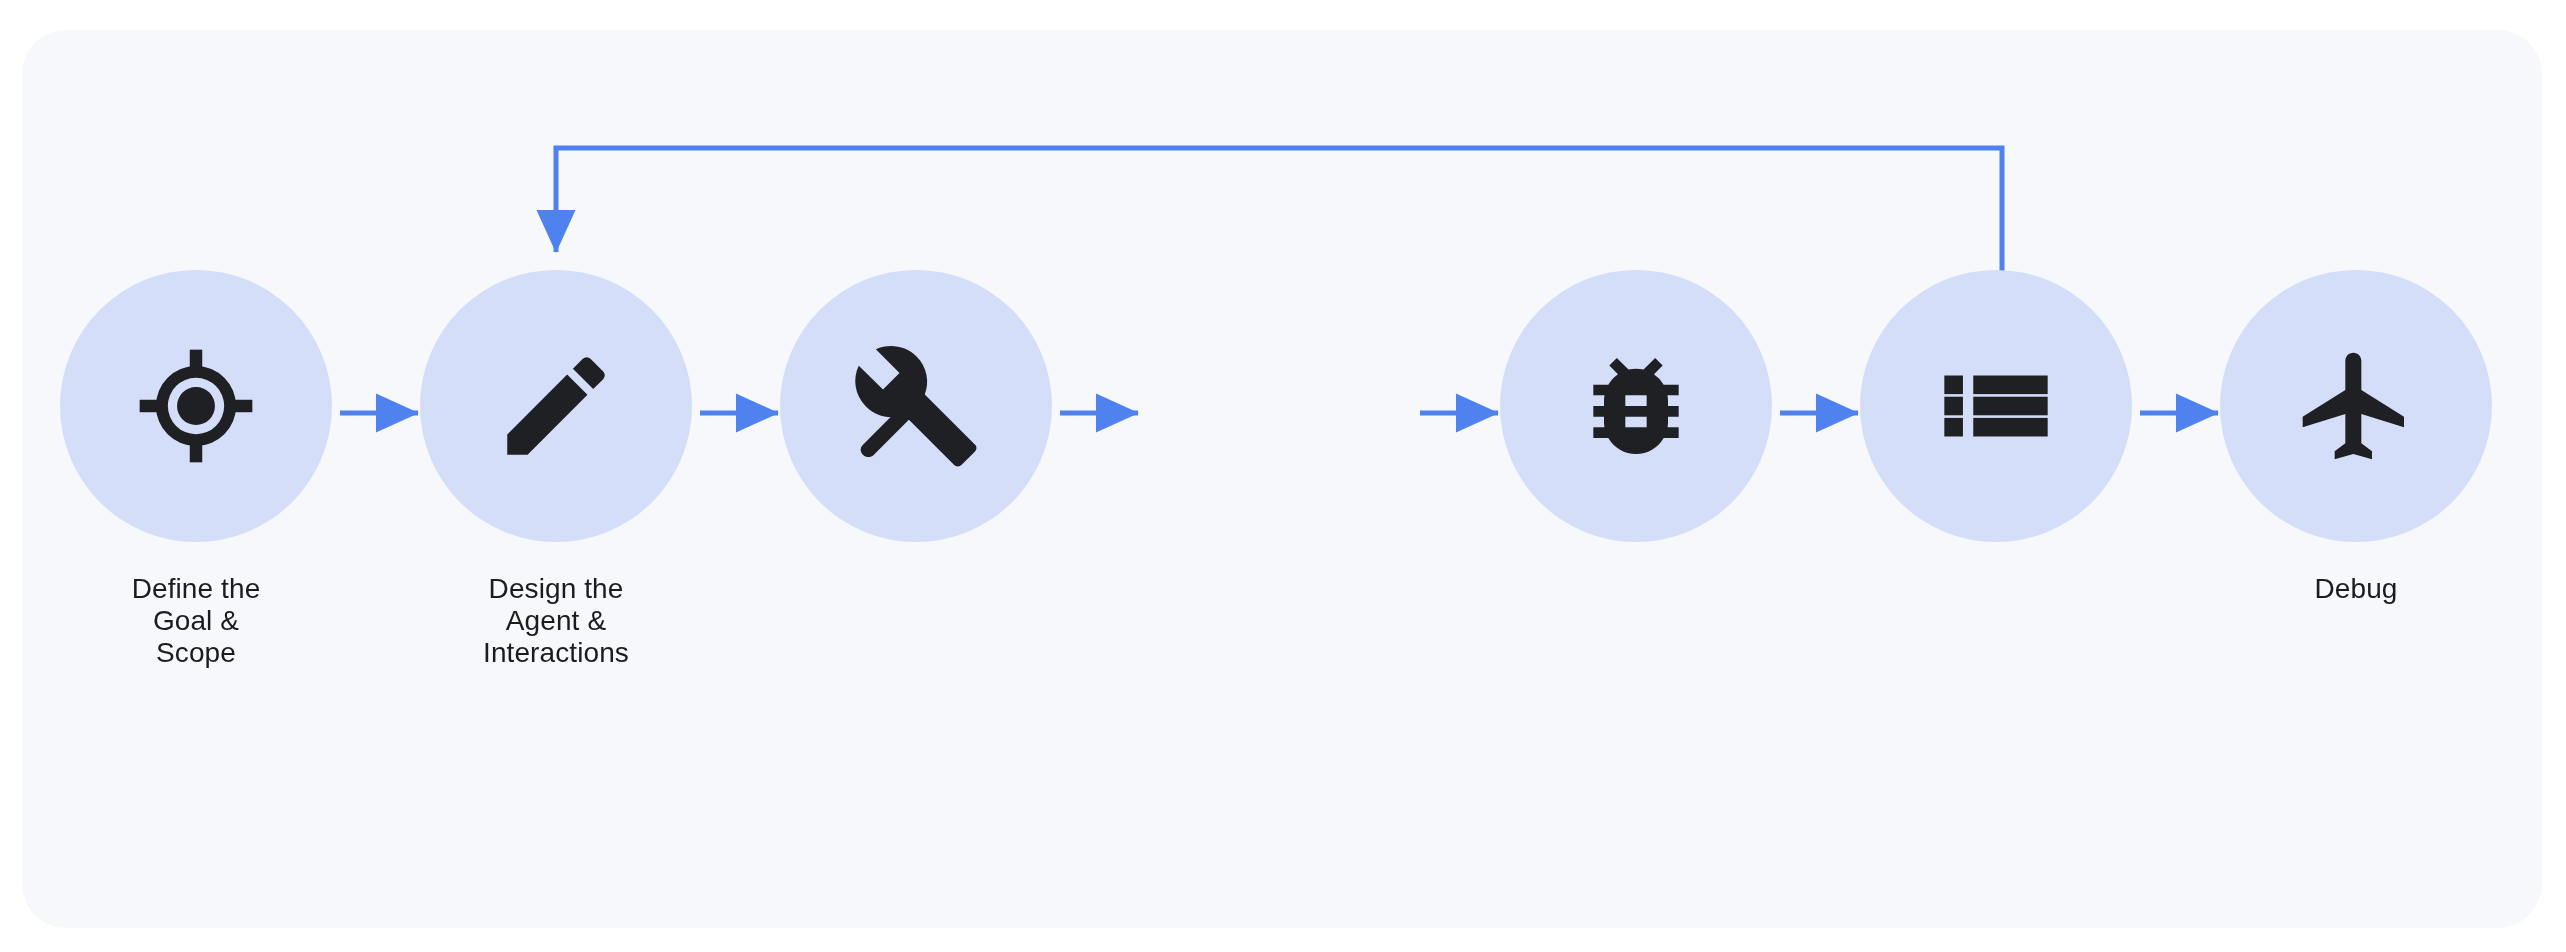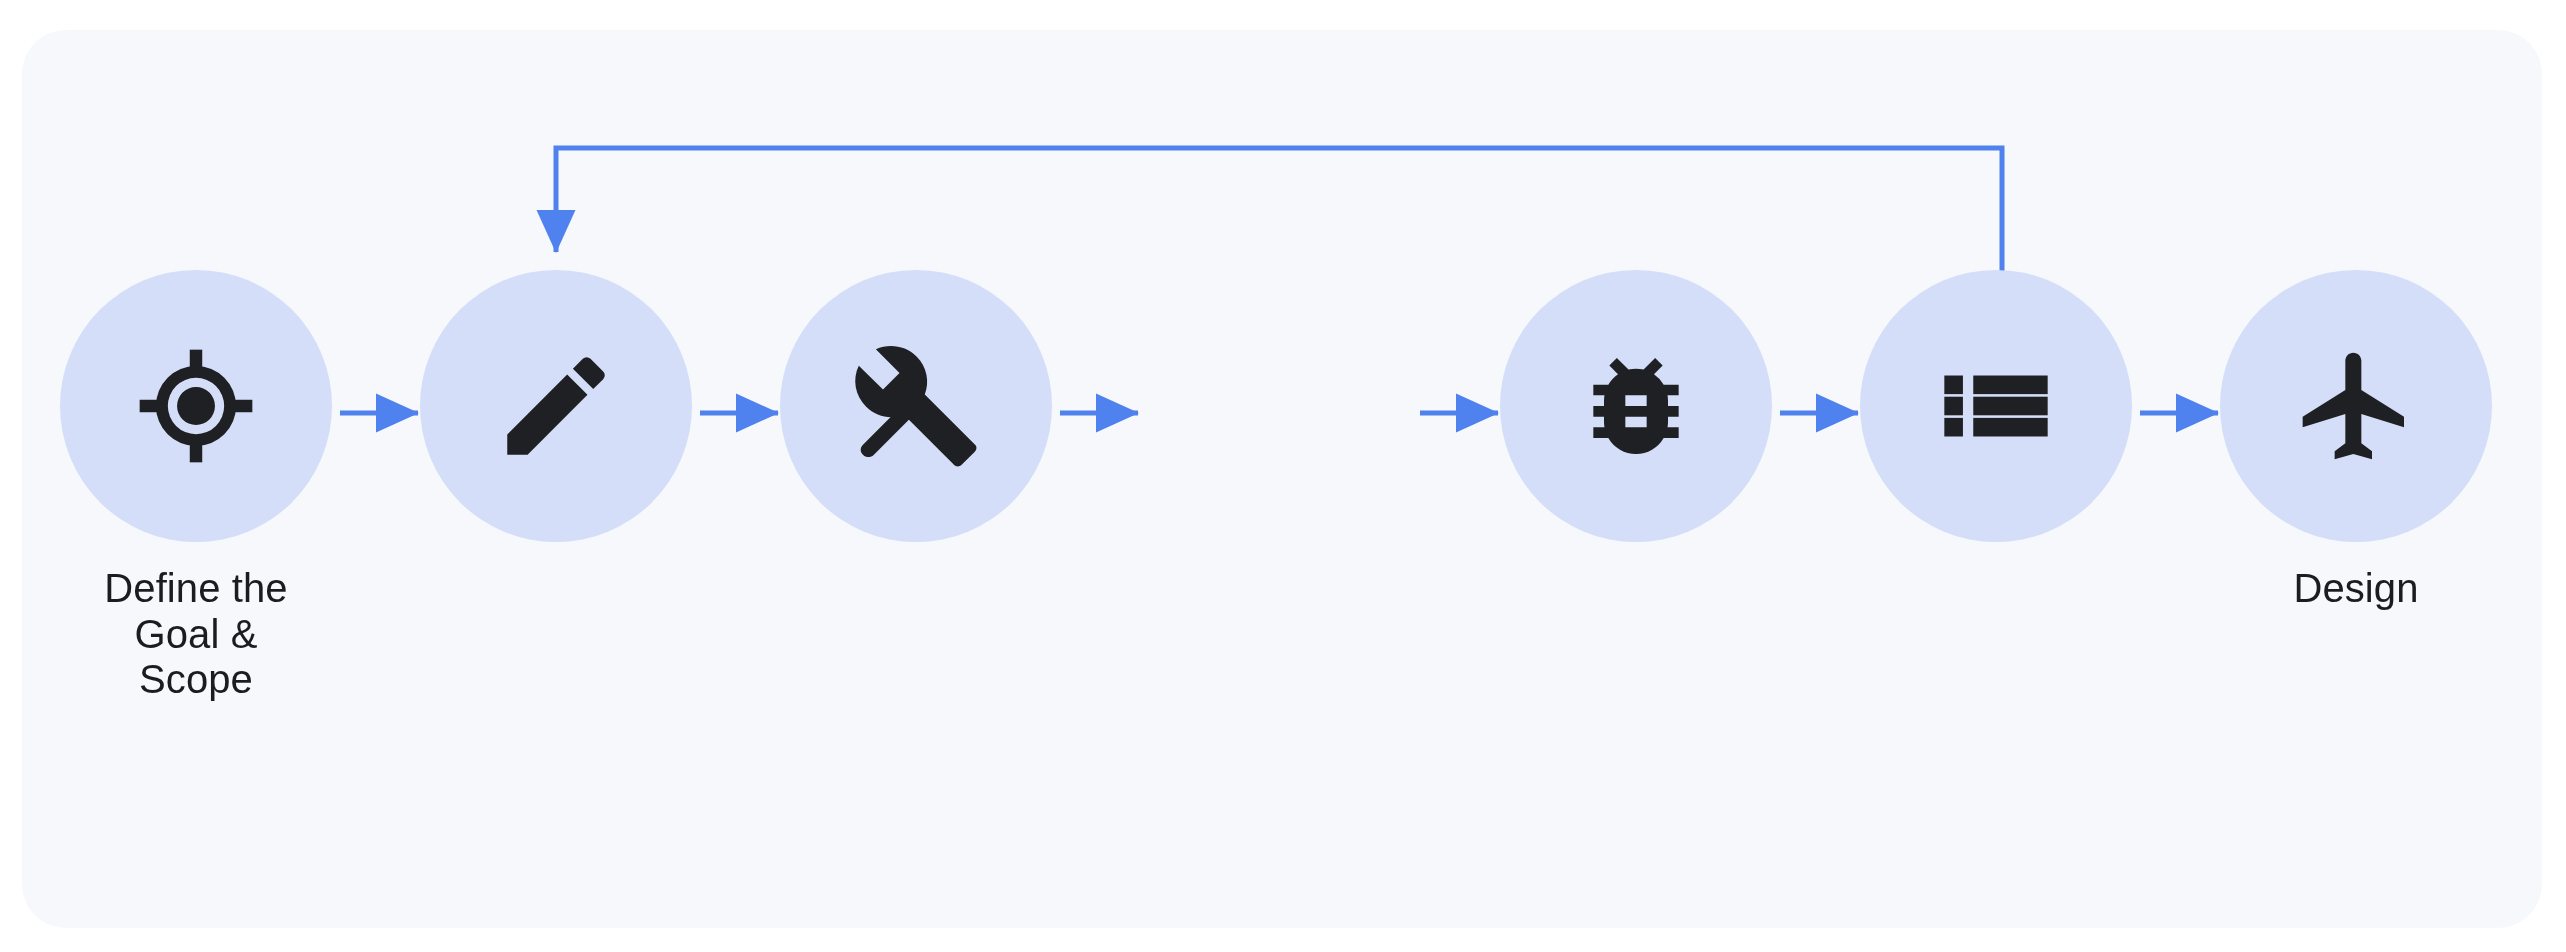--- a/index.html
+++ b/index.html
@@ -54,22 +54,22 @@
     margin: 0 auto;
     border-radius: 50%;
     background: #D4DEF9;
     display: flex;
     align-items: center;
     justify-content: center;
   }
   .circle svg { display: block; }
   .icon-glyph { fill: #1F2023; }
   .step-label {
-    margin-top: 24px;
-    font-size: 40px;
+    margin-top: 31px;
+    font-size: 28px;
     line-height: 1.14;
     color: #1A1C1E;
     letter-spacing: 0.1px;
     white-space: pre-line;
     font-family: "Liberation Sans", sans-serif;
   }
 </style>
 </head>
 <body>
 
@@ -116,20 +116,23 @@
 Goal &amp;
 Scope</div>
     </div>
 
     <div class="step" style="left:406px;">
       <div class="circle">
         <svg width="130" height="130" viewBox="0 0 24 24">
           <path class="icon-glyph" d="M3 17.25V21h3.75L17.81 9.94l-3.75-3.75L3 17.25zM20.71 7.04a1.003 1.003 0 0 0 0-1.42l-2.34-2.34a1.003 1.003 0 0 0-1.42 0l-1.83 1.83 3.75 3.75 1.84-1.82z"></path>
         </svg>
       </div>
+      <div class="step-label">Design the
+Agent &amp;
+Interactions</div>
     </div>
 
     <div class="step" style="left:766px;">
       <div class="circle">
         <svg width="132" height="132" viewBox="0 0 24 24">
           <path class="icon-glyph" d="M22.7 19l-9.1-9.1c.9-2.3.4-5-1.5-6.9-2-2-5-2.4-7.4-1.3L9 6 6 9 1.6 4.7C.4 7.1.9 10.1 2.9 12.1c1.9 1.9 4.6 2.4 6.9 1.5l9.1 9.1c.4.4 1 .4 1.4 0l2.3-2.3c.5-.4.5-1.1.1-1.4z"></path>
           <path class="icon-glyph" d="M1.9 20.3l6.5-6.5-2-2-6.0 6.0c-.6.6-.6 1.5 0 2.1l.0 .0c.5.6 1.0.8 1.5.4z" opacity="0"></path>
           <path class="icon-glyph" d="M17.5 10.2l-3.5 3.5-1.8-1.8 3.5-3.5z" opacity="0"></path>
           <path class="icon-glyph" d="M7.4 2.2L3.3 6.3 1.2 4.2 0 5.4l4.6 4.6 1.2-1.2-2.1-2.1 4.1-4.1z" opacity="0"></path>
           <path class="icon-glyph" d="M2.4 20.9c.5.5 1.4.5 1.9 0l6.9-6.9-1.9-1.9-6.9 6.9c-.6.5-.6 1.4 0 1.9z"></path>
@@ -159,17 +162,17 @@
         </svg>
       </div>
     </div>
 
     <div class="step" style="left:2206px;">
       <div class="circle">
         <svg width="128" height="128" viewBox="0 0 24 24">
           <path class="icon-glyph" d="M21 16v-2l-8-5V3.5c0-.83-.67-1.5-1.5-1.5S10 2.67 10 3.5V9l-8 5v2l8-2.5V19l-2 1.5V22l3.5-1 3.5 1v-1.5L13 19v-5.5l8 2.5z"></path>
         </svg>
       </div>
-      <div class="step-label">Design</div>
+      <div class="step-label">Debug</div>
     </div>
 
   </div>
 </div>
 
 </body></html>

